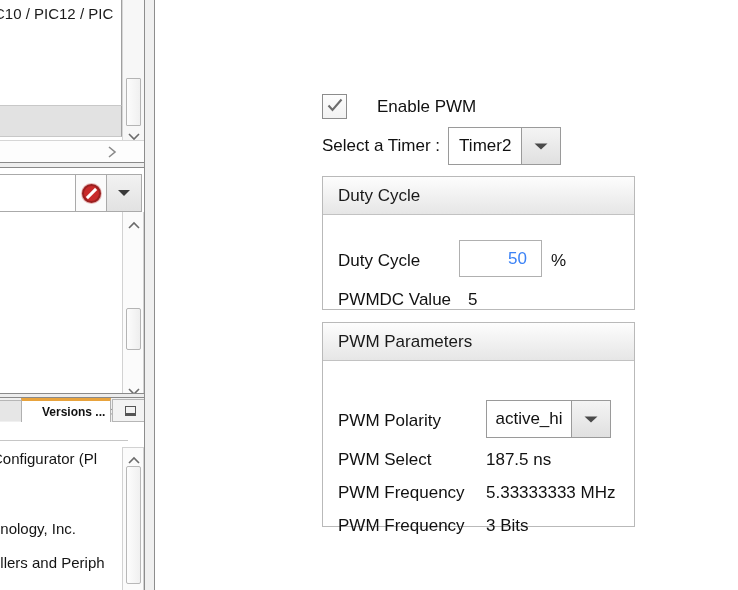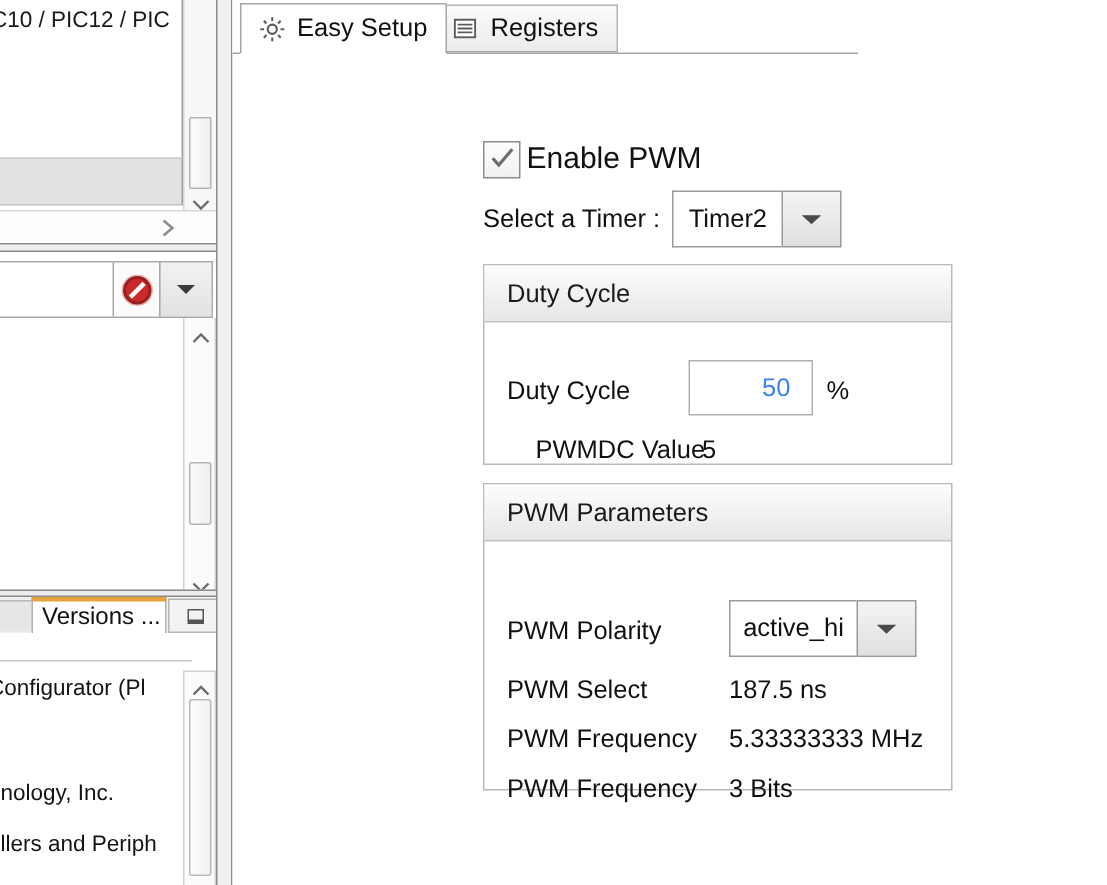--- a/index.html
+++ b/index.html
@@ -218,24 +218,24 @@
     left: 21px; top: 0px;
     width: 90px; height: 24px;
     background: #ffffff;
     border: 1px solid #b0b0b0;
     border-top: 3px solid #e8a33d;
     border-bottom: none;
     box-sizing: border-box;
     display: flex; align-items: center;
   }
   .lp-tab-active .lbl {
-    font-size: 16px;
-    font-weight: normal;
+    font-size: 12px;
+    font-weight: bold;
     color: #111111;
-    margin-left: 6px;
+    margin-left: 20px;
     white-space: nowrap;
   }
   .lp-tab-active .xbtn {
     font-size: 12px;
     color: #333333;
     margin-left: 5px;
     line-height: 1;
   }
   .lp-tab-minimize {
     position: absolute;
@@ -391,22 +391,22 @@
     border: 1px solid #8c8c8c;
     box-sizing: border-box;
     position: relative;
     flex: none;
   }
   .checkbox .tick {
     position: absolute;
     left: 4px; top: 3px;
   }
   #enable-row .label {
-    margin-left: 4px;
-    font-size: 20px;
+    margin-left: 30px;
+    font-size: 17px;
     color: #111111;
     white-space: nowrap;
   }
 
   
   #timer-row {
     position: absolute;
     left: 167px; top: 127px;
     display: flex;
     align-items: center;
@@ -489,21 +489,21 @@
     justify-content: flex-end;
     padding-right: 14px;
     font-size: 17px;
     color: #3b82f6;
   }
 
   
   #duty-label   { left: 15px; top: 36px; }
   #duty-input   { left: 136px; top: 25px; width: 83px; height: 37px; }
   #duty-pct     { left: 228px; top: 36px; }
-  #pwmdc-label  { left: 15px; top: 75px; margin-left: 19px; }
+  #pwmdc-label  { left: 15px; top: 75px; }
   #pwmdc-value  { left: 145px; top: 75px; }
 
   
   #pol-label    { left: 15px; top: 50px; }
   #pol-combo    { position: absolute; left: 163px; top: 39px; }
   #pol-combo .field { width: 85px; }
   #period-label { left: 15px; top: 89px; }
   #period-value { left: 163px; top: 89px; }
   #freq-label   { left: 15px; top: 122px; }
   #freq-value   { left: 163px; top: 122px; }
@@ -592,47 +592,20 @@
       </div>
       <div class="thumb"></div>
     </div>
   </div>
 </div>
 
 <div id="splitter"></div>
 
 <div id="main-area">
 
-  <div id="tabbar">
-    <div class="tab active">
-      <span class="tab-icon">
-        <svg viewBox="0 0 20 20" width="19" height="19">
-          <g fill="none" stroke="#5c5c5c" stroke-width="1.5">
-            <circle cx="10" cy="10" r="3.2"></circle>
-            <path d="M10 1.6 L10 4.2 M10 15.8 L10 18.4 M1.6 10 L4.2 10 M15.8 10 L18.4 10
-                     M4.1 4.1 L5.9 5.9 M14.1 14.1 L15.9 15.9 M15.9 4.1 L14.1 5.9 M5.9 14.1 L4.1 15.9"></path>
-          </g>
-        </svg>
-      </span>
-      <span>Easy Setup</span>
-    </div>
-    <div class="tab inactive">
-      <span class="tab-icon">
-        <svg viewBox="0 0 20 20" width="18" height="18">
-          <rect x="2.5" y="3.5" width="15" height="13" fill="#ffffff" stroke="#5c5c5c" stroke-width="1.4"></rect>
-          <g stroke="#5c5c5c" stroke-width="1.3">
-            <path d="M4.5 7.2 L15.5 7.2"></path>
-            <path d="M4.5 10 L15.5 10"></path>
-            <path d="M4.5 12.8 L15.5 12.8"></path>
-          </g>
-        </svg>
-      </span>
-      <span>Registers</span>
-    </div>
-  </div>
 
 
   <div id="enable-row">
     <span class="checkbox">
       <span class="tick">
         <svg viewBox="0 0 16 16" width="16" height="16">
           <path d="M1.5 7.5 L5.5 12 L14.5 1.5" fill="none" stroke="#6d6d6d" stroke-width="2.1"></path>
         </svg>
       </span>
     </span>

